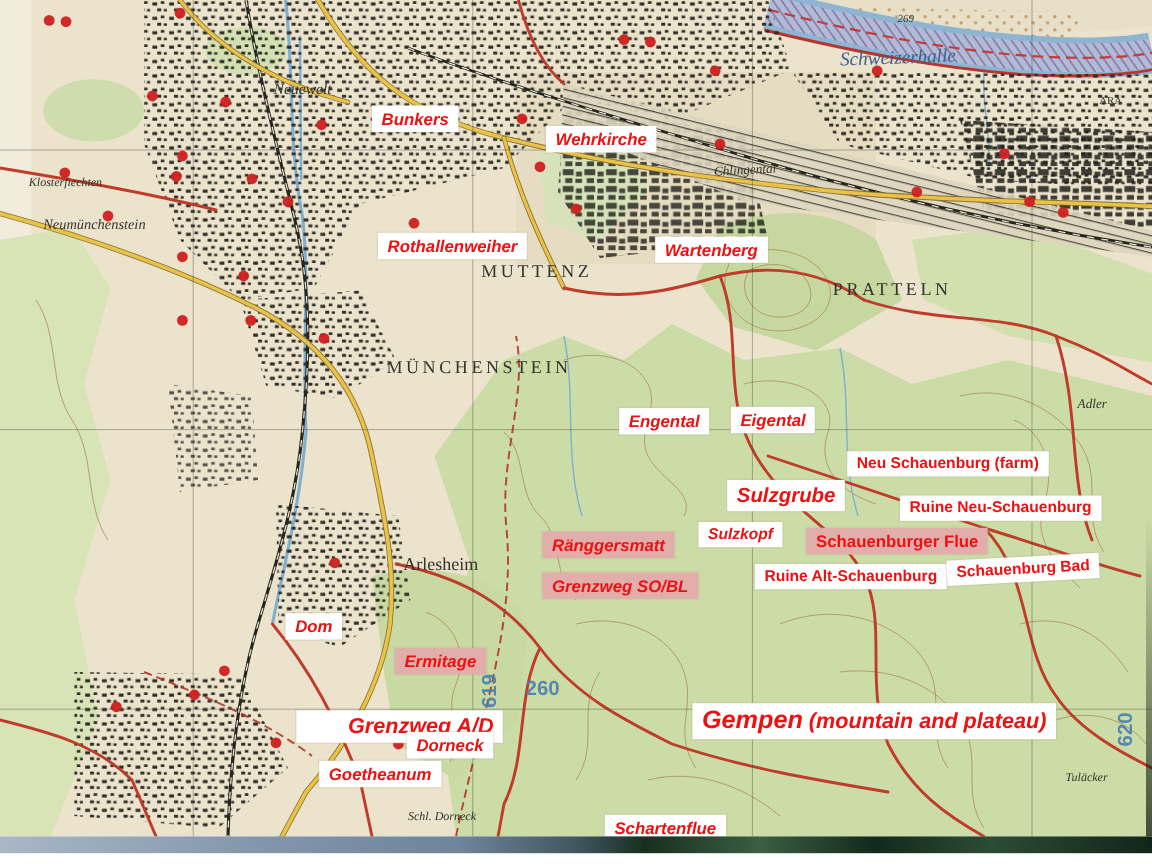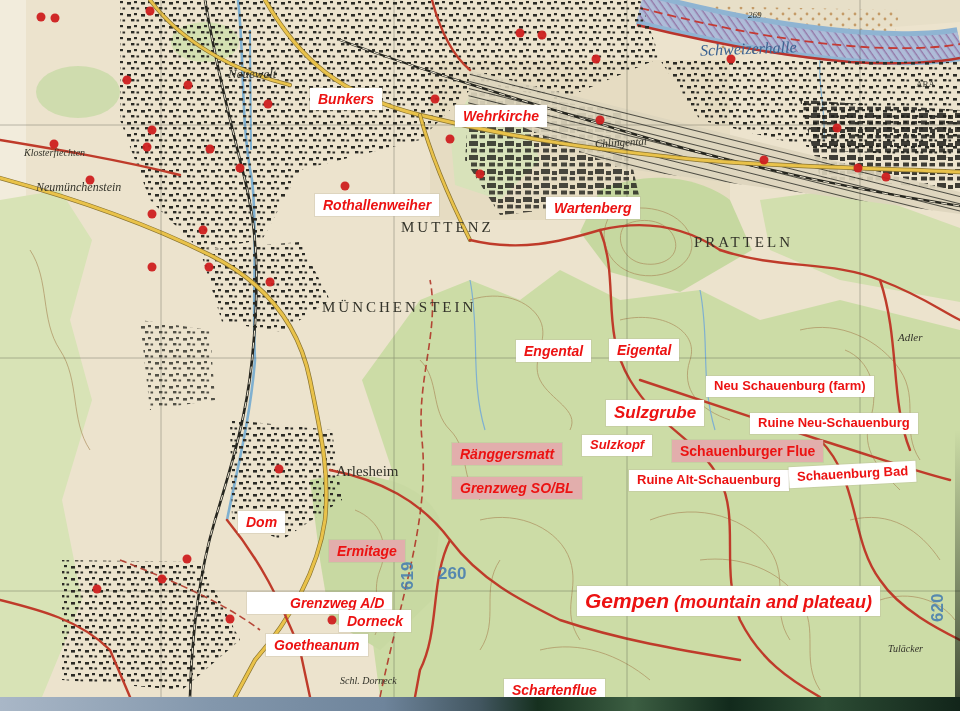--- a/index.html
+++ b/index.html
@@ -247,21 +247,21 @@
       <div class="ann" style="left: 577px; top: 400px; font-size: 17px; margin-left: 29px;">Sulzgrube</div>
       <div class="ann" style="left: 582px; top: 420px; font-size: 13px; margin-top: 15px;">Sulzkopf</div>
       <div class="ann upright" style="left: 718px; top: 413px; font-size: 13px; margin-left: 32px;">Ruine Neu-Schauenburg</div>
       <div class="ann pink" style="left: 452px; top: 443px; font-size: 14px;">Ränggersmatt</div>
       <div class="ann pink upright" style="left: 672px; top: 440px; font-size: 14px;">Schauenburger Flue</div>
       <div class="ann pink" style="left: 452px; top: 477px; font-size: 14px;">Grenzweg SO/BL</div>
       <div class="ann upright" style="left: 629px; top: 470px; font-size: 13px;">Ruine Alt-Schauenburg</div>
       <div class="ann upright" style="left: 789px; top: 464px; transform: rotate(-3deg); font-size: 13px;">Schauenburg Bad</div>
       <div class="ann" style="left: 238px; top: 511px; font-size: 14px;">Dom</div>
       <div class="ann pink" style="left: 329px; top: 540px; font-size: 14px;">Ermitage</div>
-      <div class="ann" style="left: 247px; top: 592px; font-size: 14px; padding-left: 43px;">Grenzweg A/D</div>
+      <div class="ann" style="left: 247px; top: 592px; font-size: 18px; padding-left: 43px;">Grenzweg A/D</div>
       <div class="ann" style="left: 339px; top: 610px; font-size: 14px;">Dorneck</div>
       <div class="ann" style="left: 266px; top: 634px; font-size: 14px;">Goetheanum</div>
       <div class="ann" style="left: 577px; top: 586px;"><span class="main-big">Gempen</span><span class="sub"> (mountain and plateau)</span></div>
       <div class="ann" style="left: 504px; top: 679px; font-size: 14px;">Schartenflue</div>
     </div>
 
   <div class="right-edge"></div>
   <div class="bottom-strip"></div>
 </div>
 

